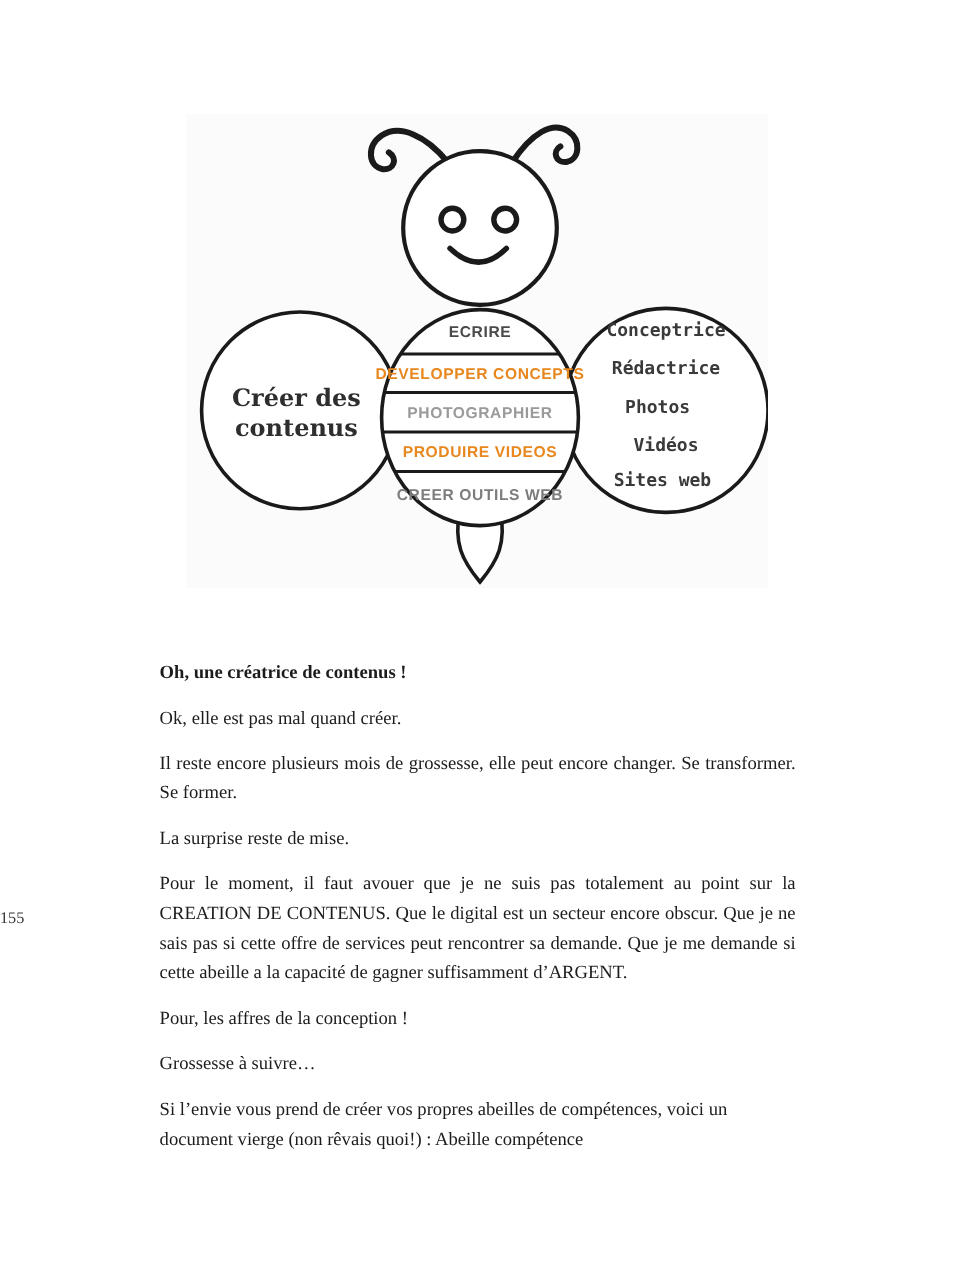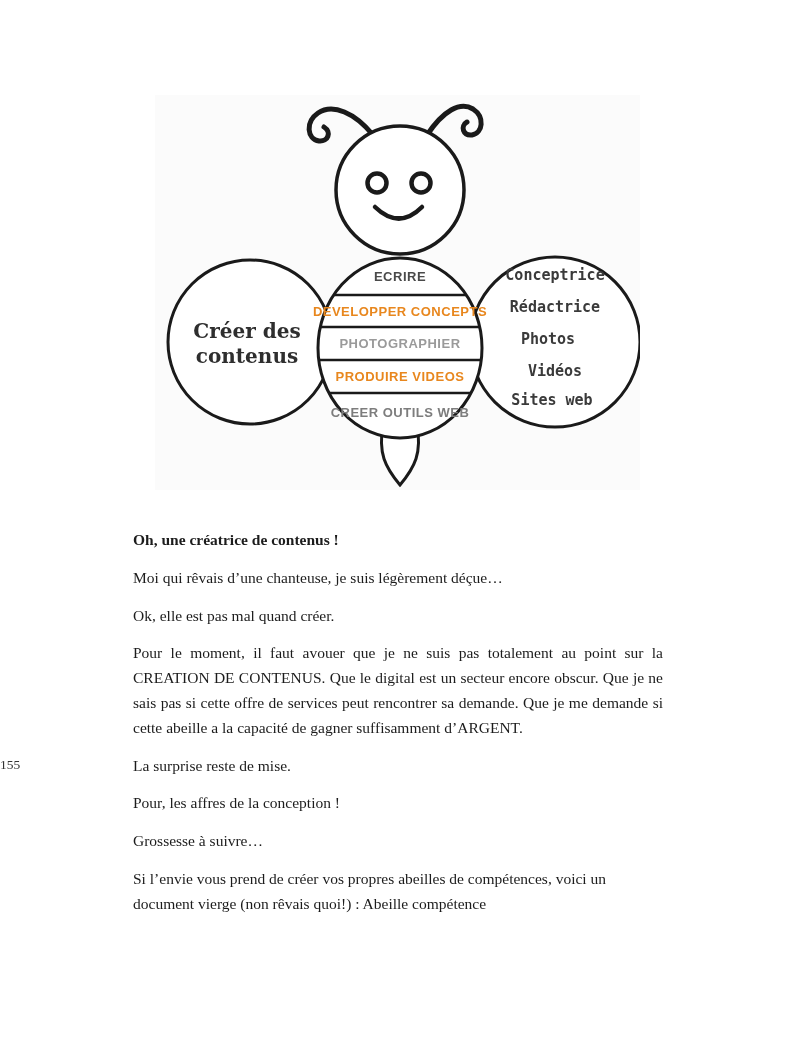--- a/index.html
+++ b/index.html
@@ -57,21 +57,21 @@
     top: 528px;
     left: 133px;
     width: 530px;
   }
   p.para {
     margin: 0 0 13px 0;
     font-size: 15.5px;
     line-height: 1.6;
     text-align: left;
   }
-  p.para.bold { font-weight: bold; }
+  p.para.bold { font-weight: bold; margin-top: 21px; }
   p.para.bold-italic { font-weight: bold; font-style: italic; }
   p.para.justify { text-align: justify; }
 
   .page-number {
     position: absolute;
     bottom: 28px;
     left: 0;
     width: 100%;
     text-align: left;
     font-size: 13.5px;
@@ -126,24 +126,24 @@
       <text class="rightwing-label" x="400" y="185">Conceptrice</text>
       <text class="rightwing-label" x="400" y="217">Rédactrice</text>
       <text class="rightwing-label" x="393" y="249">Photos</text>
       <text class="rightwing-label" x="400" y="281">Vidéos</text>
       <text class="rightwing-label" x="397" y="310">Sites web</text>
     </svg>
   </figure>
 
   <section class="body-text">
     <p class="para bold">Oh, une créatrice de contenus !</p>
-    <p class="para">Moi qui rêvais d’une chanteuse, je suis légèrement déçue…</p>
     <p class="para">Ok, elle est pas mal quand créer.</p>
+    <p class="para justify">Il reste encore plusieurs mois de grossesse, elle peut encore changer. Se transformer. Se former.</p>
+    <p class="para">La surprise reste de mise.</p>
     <p class="para justify">Pour le moment, il faut avouer que je ne suis pas totalement au point sur la CREATION DE CONTENUS. Que le digital est un secteur encore obscur. Que je ne sais pas si cette offre de services peut rencontrer sa demande. Que je me demande si cette abeille a la capacité de gagner suffisamment d’ARGENT.</p>
-    <p class="para">La surprise reste de mise.</p>
     <p class="para">Pour, les affres de la conception !</p>
     <p class="para">Grossesse à suivre…</p>
     <p class="para">Si l’envie vous prend de créer vos propres abeilles de compétences, voici un document vierge (non rêvais quoi!) : Abeille compétence</p>
   </section>
 
   <div class="page-number">155</div>
 
 </div>
 
 </body></html>

